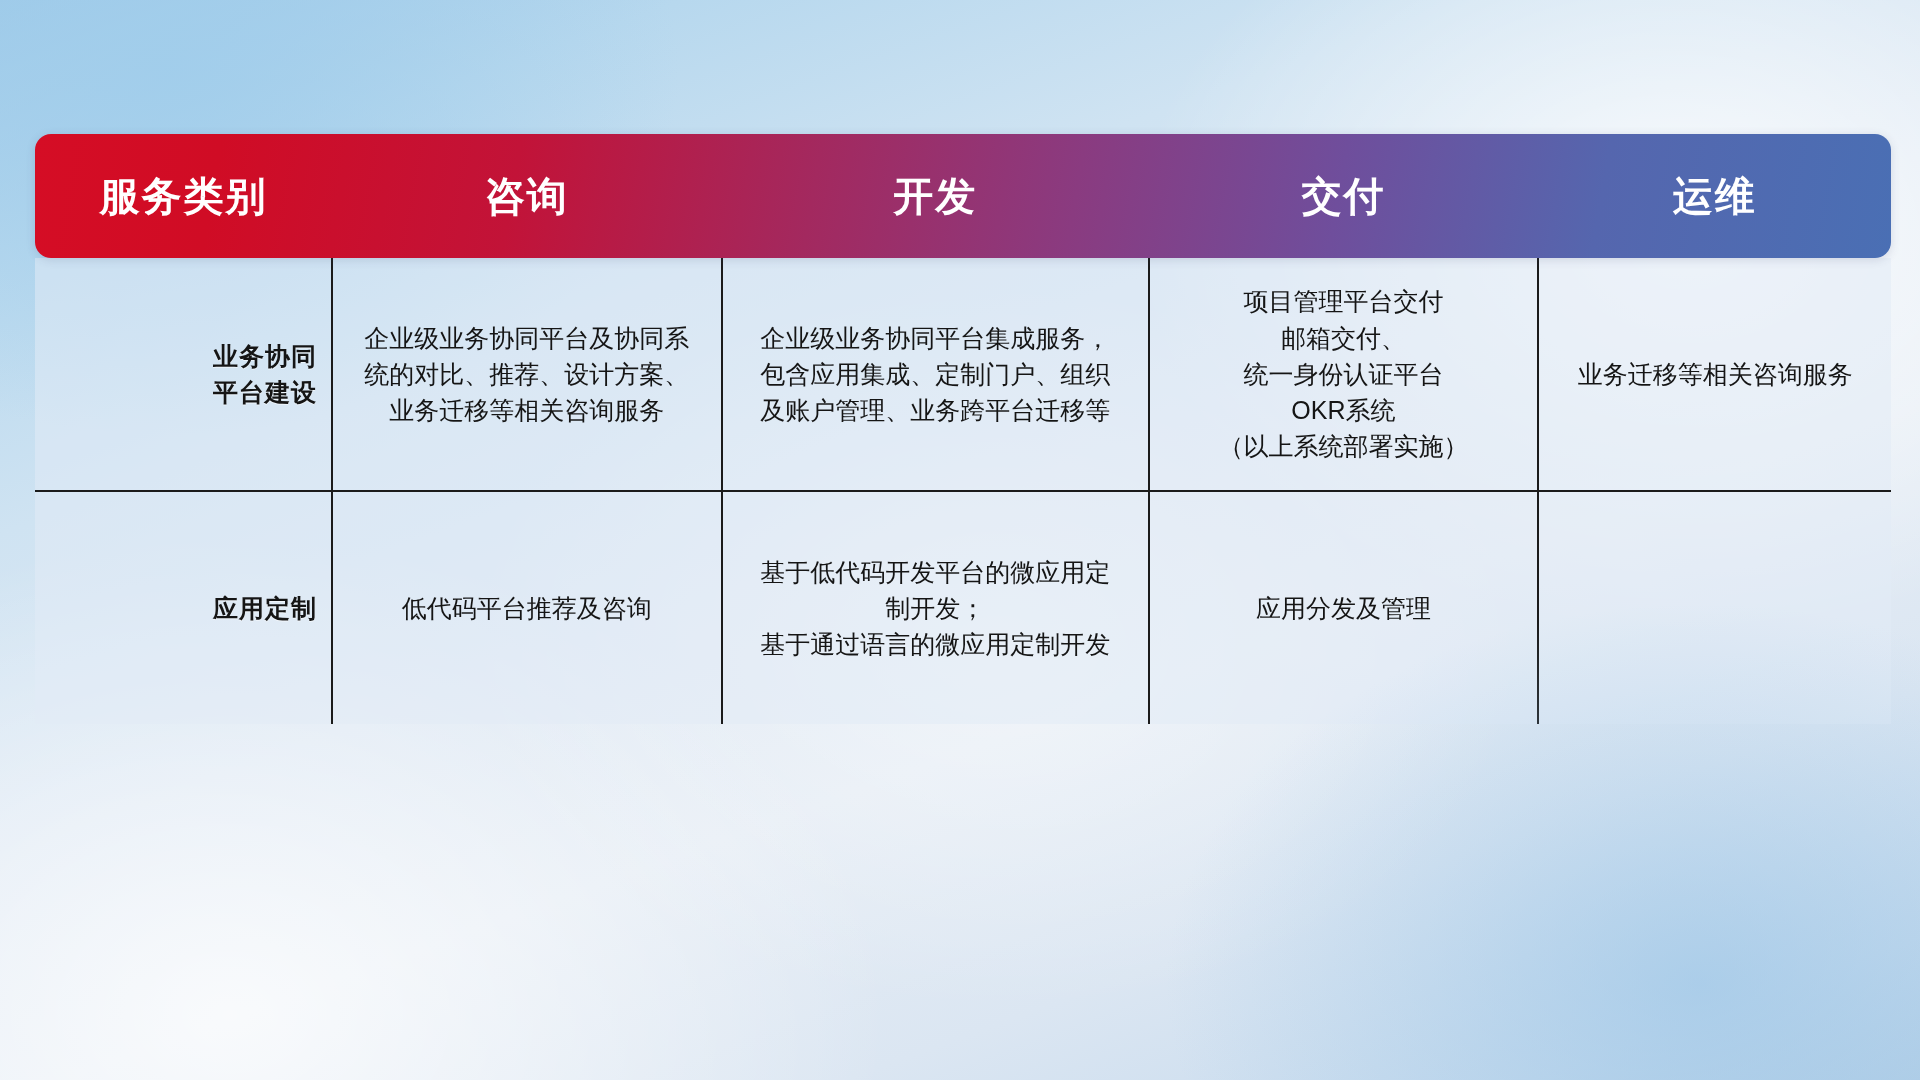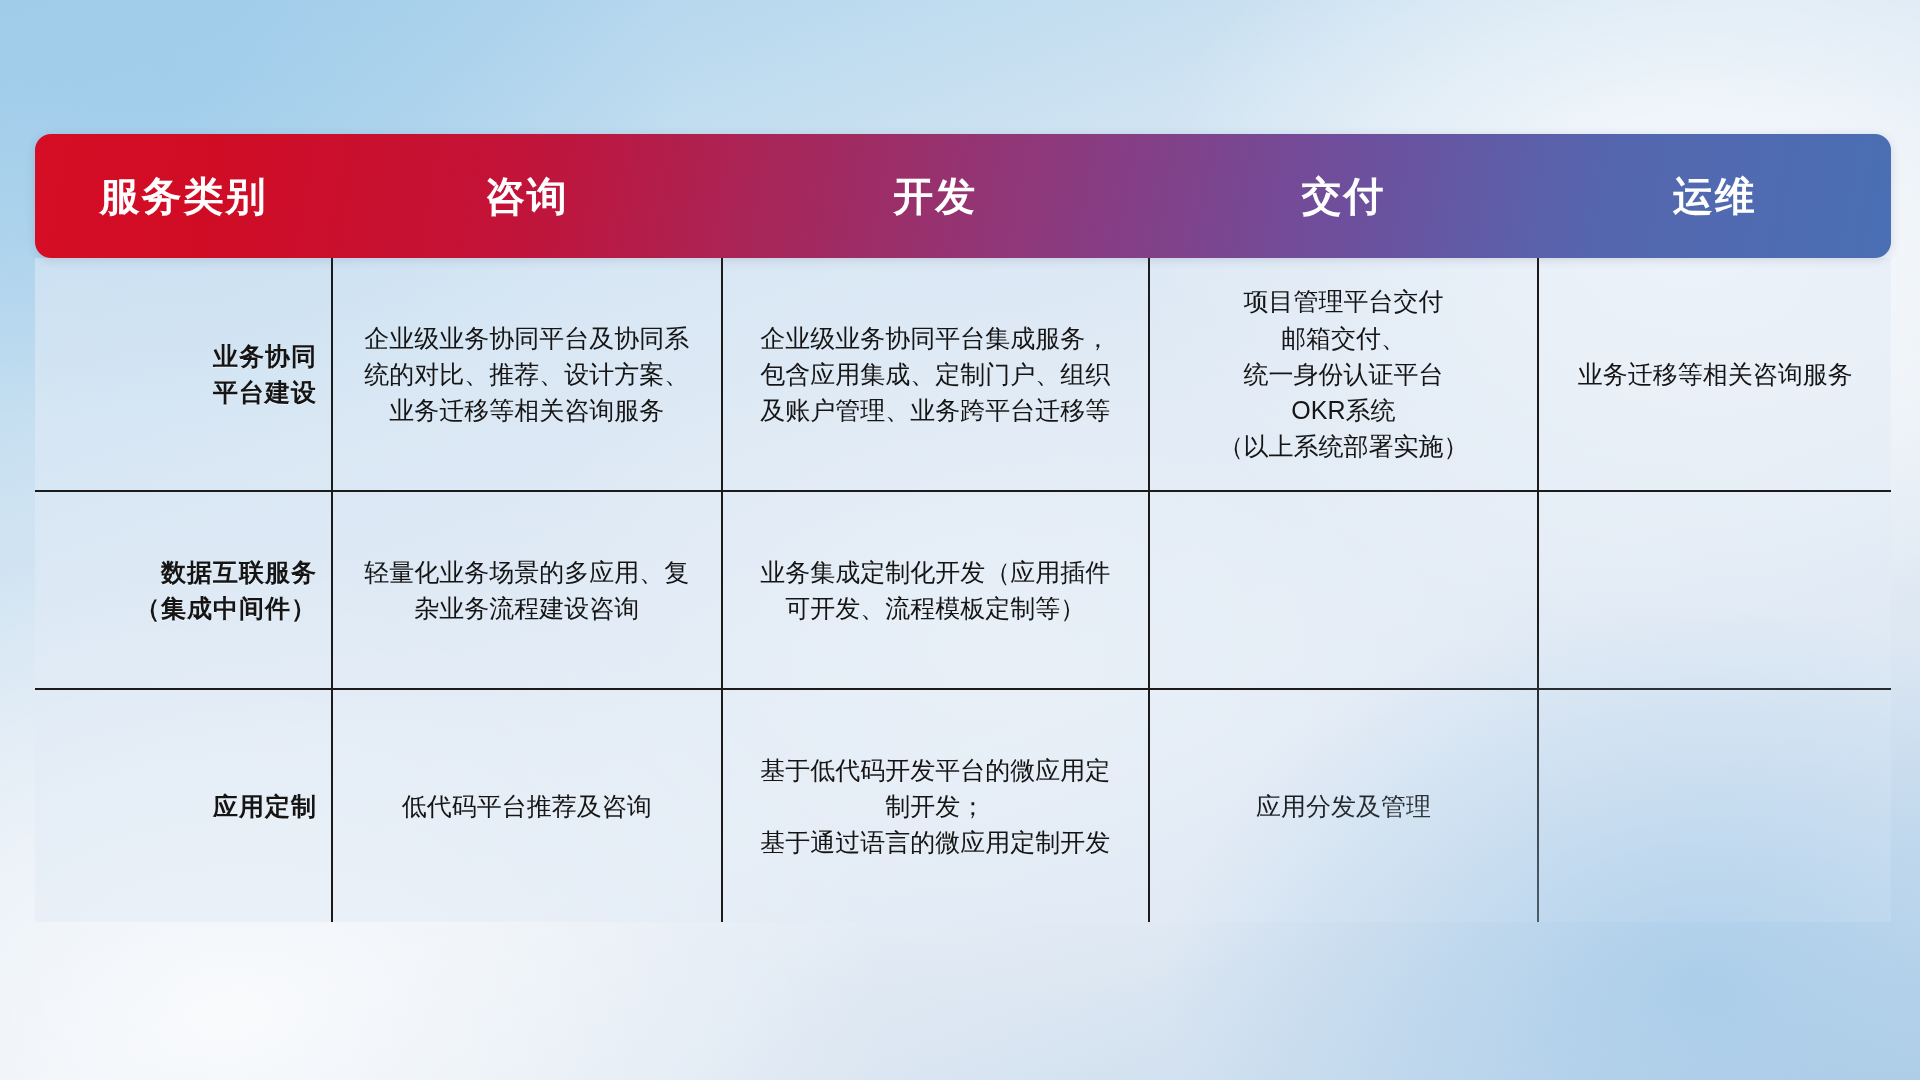--- a/index.html
+++ b/index.html
@@ -169,30 +169,20 @@
 包含应用集成、定制门户、组织
 及账户管理、业务跨平台迁移等</td>
           <td class="cell-text">项目管理平台交付
 邮箱交付、
 统一身份认证平台
 OKR系统
 （以上系统部署实施）</td>
           <td class="cell-text">业务迁移等相关咨询服务</td>
         </tr>
 
-        <tr class="row-2">
-          <td class="cat-cell cell-text">数据互联服务
-（集成中间件）</td>
-          <td class="cell-text">轻量化业务场景的多应用、复
-杂业务流程建设咨询</td>
-          <td class="cell-text">业务集成定制化开发（应用插件
-可开发、流程模板定制等）</td>
-          <td class="cell-text"></td>
-          <td class="cell-text"></td>
-        </tr>
 
         <tr class="row-3">
           <td class="cat-cell cell-text">应用定制</td>
           <td class="cell-text">低代码平台推荐及咨询</td>
           <td class="cell-text">基于低代码开发平台的微应用定
 制开发；
 基于通过语言的微应用定制开发</td>
           <td class="cell-text">应用分发及管理</td>
           <td class="cell-text"></td>
         </tr>

